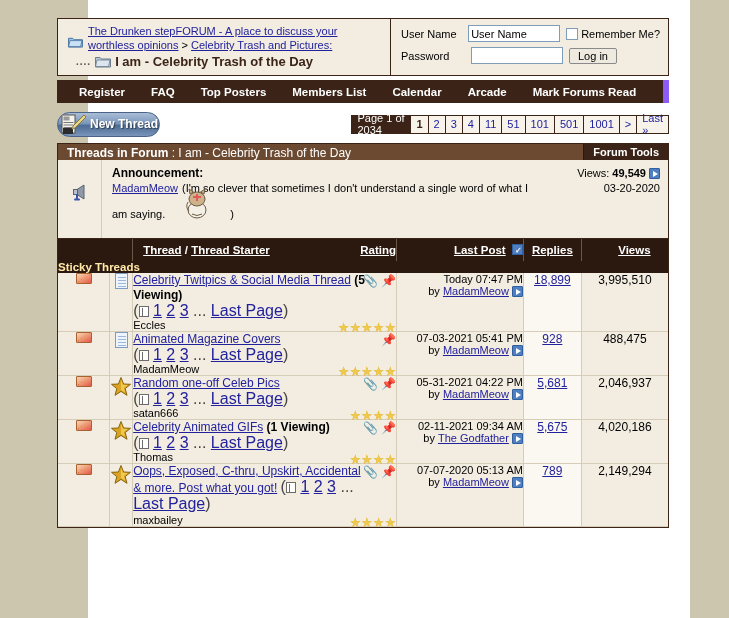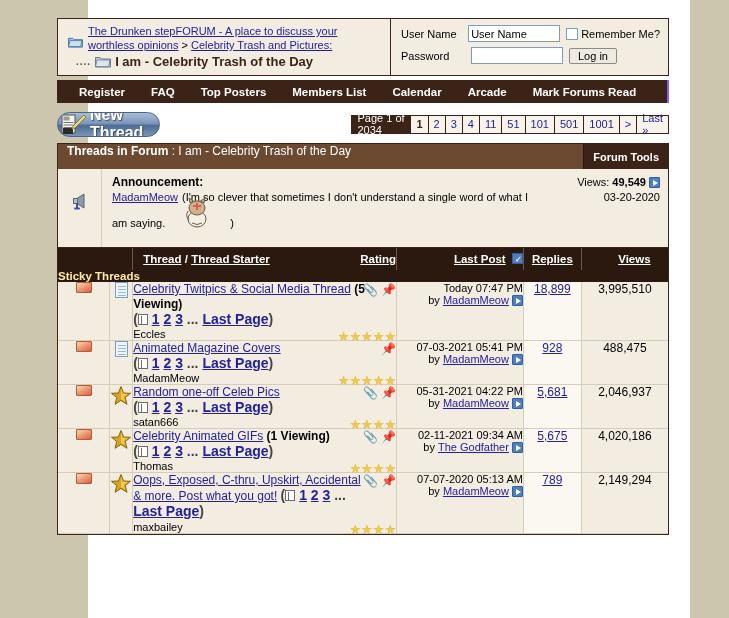--- a/index.html
+++ b/index.html
@@ -51,53 +51,53 @@
   .loginbtn {
     font-family:"Liberation Sans", sans-serif; font-size:11px;
     border:1px solid #8a8a8a; background:#efeae0; padding:1px 8px; cursor:pointer;
     border-radius:2px;
   }
 
   
   .navbar {
     background:#3b2417; color:#fff; height:23px; display:flex; align-items:center;
     gap:0; padding:0 8px; margin-top:4px;
-    border-left:1px solid #3b2417; border-right:2px solid #8b5cf6;
+    border-left:1px solid #3b2417; border-right:6px solid #8b5cf6;
   }
   .navbar a {
     color:#ffffff; text-decoration:none; font-weight:bold; font-size:11.5px;
     padding:0 13px; white-space:nowrap;
   }
 
   
   .toolrow { display:flex; align-items:center; margin-top:8px; height:26px; }
   .newthread {
     width:115px; height:25px; border-radius:13px;
     background:linear-gradient(180deg,#a9bdd6 0%, #7c97bb 45%, #4d6c94 55%, #7a95b9 100%);
     border:1px solid #4a6party; border:1px solid #4a6387;
     display:flex; align-items:center; position:relative; overflow:hidden;
   }
   .nt-ico { width:26px; height:22px; margin-left:3px; position:relative; }
   .nt-label {
-    color:#ffffff; font-weight:bold; font-size:16px; margin-left:3px;
+    color:#ffffff; font-weight:bold; font-size:12px; margin-left:3px;
     text-shadow:1px 1px 1px rgba(0,0,0,.5);
   }
   .pager { margin-left:191px; display:flex; border:1px solid #3b2417; height:19px; }
   .pager .pg { 
     display:flex; align-items:center; padding:0 5px; font-size:11px;
     border-right:1px solid #3b2417; background:#f7f3ea; color:#22229c; cursor:pointer;
   }
   .pager .pg:last-child { border-right:none; }
   .pager .pg-label { background:#3b2417; color:#ffffff; font-weight:normal; cursor:default;}
   .pager .pg-cur { font-weight:bold; color:#3b2417; background:#f7f3ea; }
 
   
   .panel { border:1px solid #3b2417; margin-top:6px; }
   .panel-head {
-    background:#6b4a31; height:25px; display:flex; align-items:flex-start;
+    background:#6b4a31; height:16px; display:flex; align-items:flex-end;
     background-image: radial-gradient(circle, #7a5739 0.5px, transparent 0.5px);
     background-size: 4px 4px;
   }
   .panel-head .ph-title { flex:1; padding-left:9px; color:#fff; font-size:12px; }
   .panel-head .ph-title b { font-weight:bold; }
   .panel-head .ph-tools {
     background:#3b2417; color:#fff; font-weight:bold; font-size:11px;
     height:100%; display:flex; align-items:center; padding:0 9px;
     border-left:1px solid #2a1810; cursor:pointer;
   }
@@ -159,21 +159,21 @@
   td.c-thread { padding:6px 6px 5px 8px; }
   td.c-last { width:127px; text-align:right; padding:6px 8px 5px 4px; vertical-align:middle; font-size:11px; white-space:nowrap;}
   td.c-rep { width:58px; text-align:center; vertical-align:middle; font-size:12px; background:#fbf8f1 !important;}
   td.c-view { width:87px; text-align:center; vertical-align:middle; font-size:12px; border-right:none !important;}
   td.c-rep a { color:#22229c; text-decoration:underline; }
   td.c-last a { color:#22229c; text-decoration:underline; }
 
   .t-title { font-size:12px; line-height:15px; position:relative; padding-right:30px;}
   .t-title a { color:#22229c; text-decoration:underline; }
   .t-title b { font-weight:bold; color:#000; }
-  .t-pages { font-size:14px; line-height:15px; color:#444; margin-top:0px;font-weight:bold;}
+  .t-pages { font-size:16px; line-height:15px; color:#444; margin-top:0px;}
   .t-pages a { color:#22229c; text-decoration:underline; }
   .t-starter { font-size:11px; margin-top:1px; }
   .t-flags { position:absolute; right:0; top:1px; display:flex; gap:3px; align-items:center;}
   .rating { text-align:right; margin-top:-11px; height:11px; font-size:11px; color:#e8c54a; letter-spacing:-1px;}
   .stars { color:#edc94e; font-size:13px; letter-spacing:0px; text-shadow:0 0 0 #d8a520;}
   .last-line2 { display:flex; align-items:center; justify-content:flex-end; gap:3px; }
 
   
   .env {
     width:16px; height:11px; display:inline-block;

